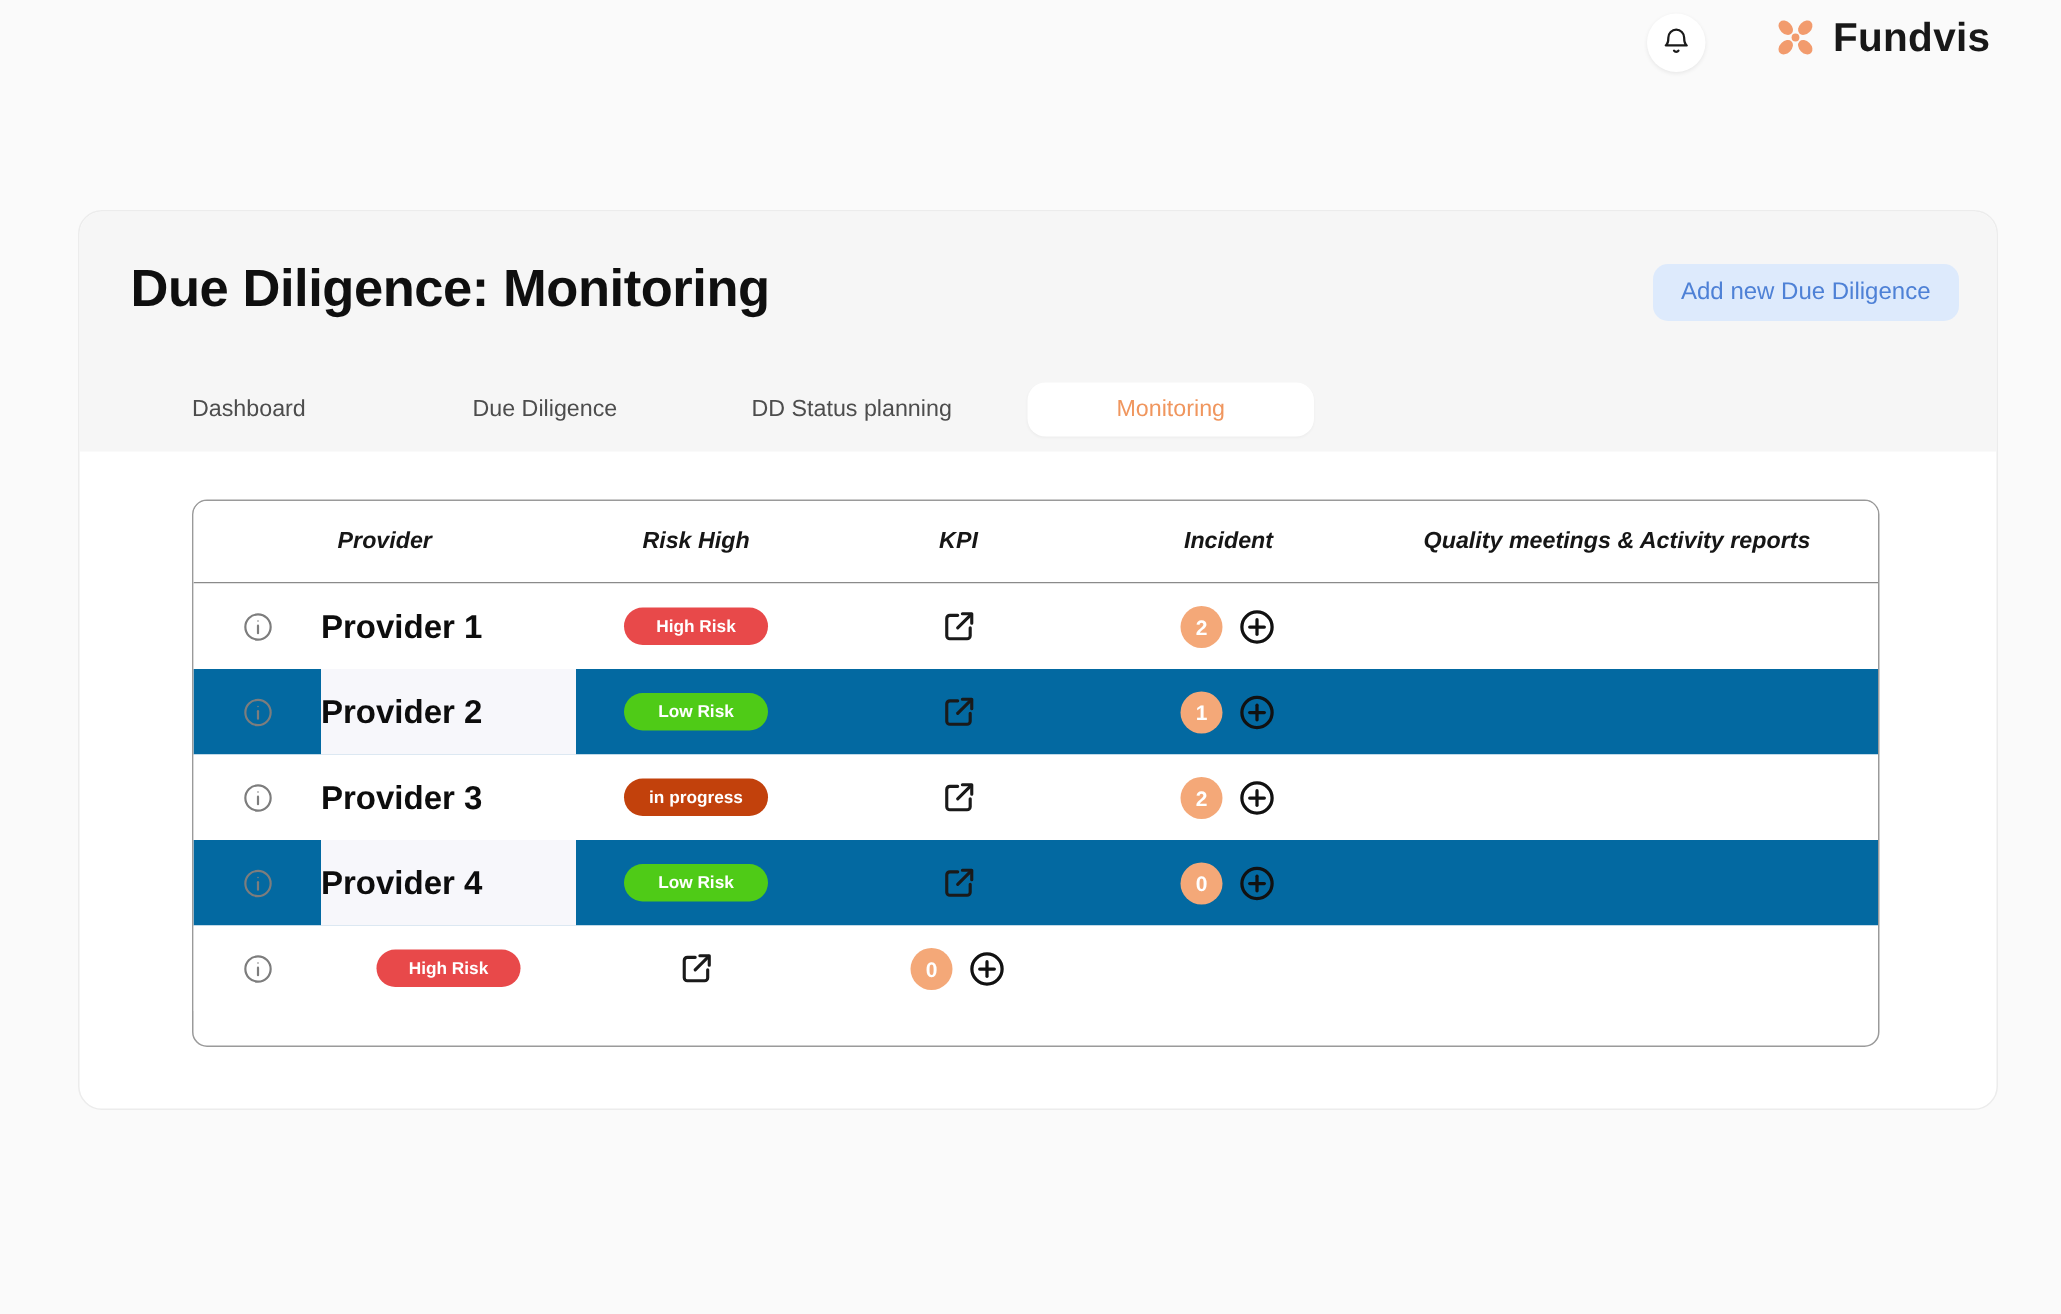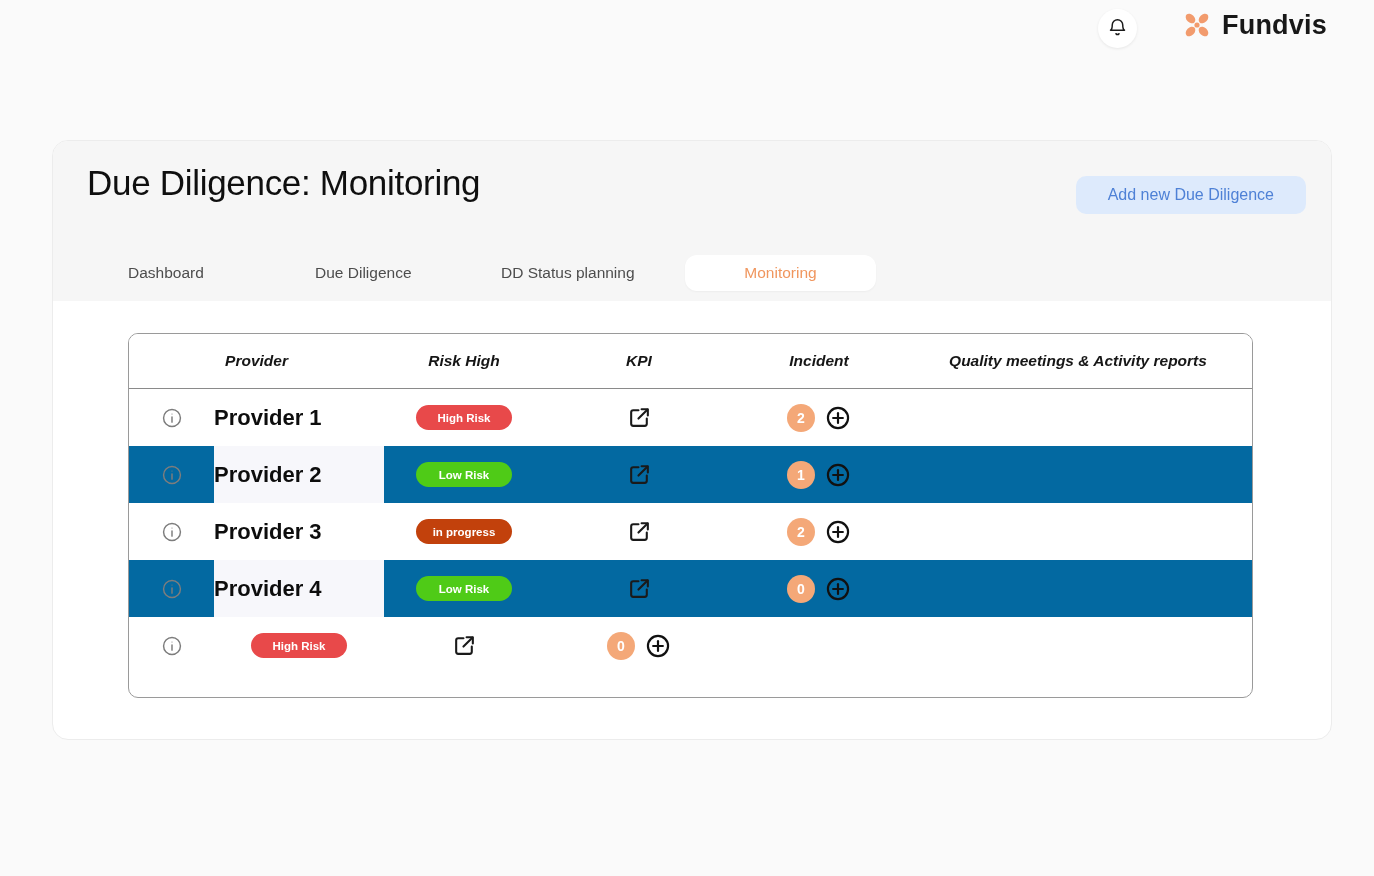--- a/index.html
+++ b/index.html
@@ -36,26 +36,26 @@
     background:#ffffff;
     border:1px solid #ececec;
     border-radius:16px;
     overflow:hidden;
   }
   .card-head {
     position:absolute; top:0; left:0; width:100%; height:160px;
     background:#f6f6f6;
   }
   .page-title {
-    position:absolute; left:34px; top:22px;
-    font-size:35px; font-weight:400; color:#0f0f0f; letter-spacing:-.3px;
+    position:absolute; left:34px; top:32px;
+    font-size:35px; font-weight:700; color:#0f0f0f; letter-spacing:-.3px;
   }
   .add-btn {
     position:absolute; right:25px; top:35px;
-    height:38px; padding:0 32px;
+    height:38px; padding:0 19px;
     background:#ddeafc; color:#4e81d6;
     font-size:16px; font-weight:500;
     border:none; border-radius:10px;
     font-family:"Liberation Sans", sans-serif;
     display:flex; align-items:center;
     cursor:pointer;
   }
 
   
   .tabs { position:absolute; top:114px; left:0; width:100%; height:36px; }

